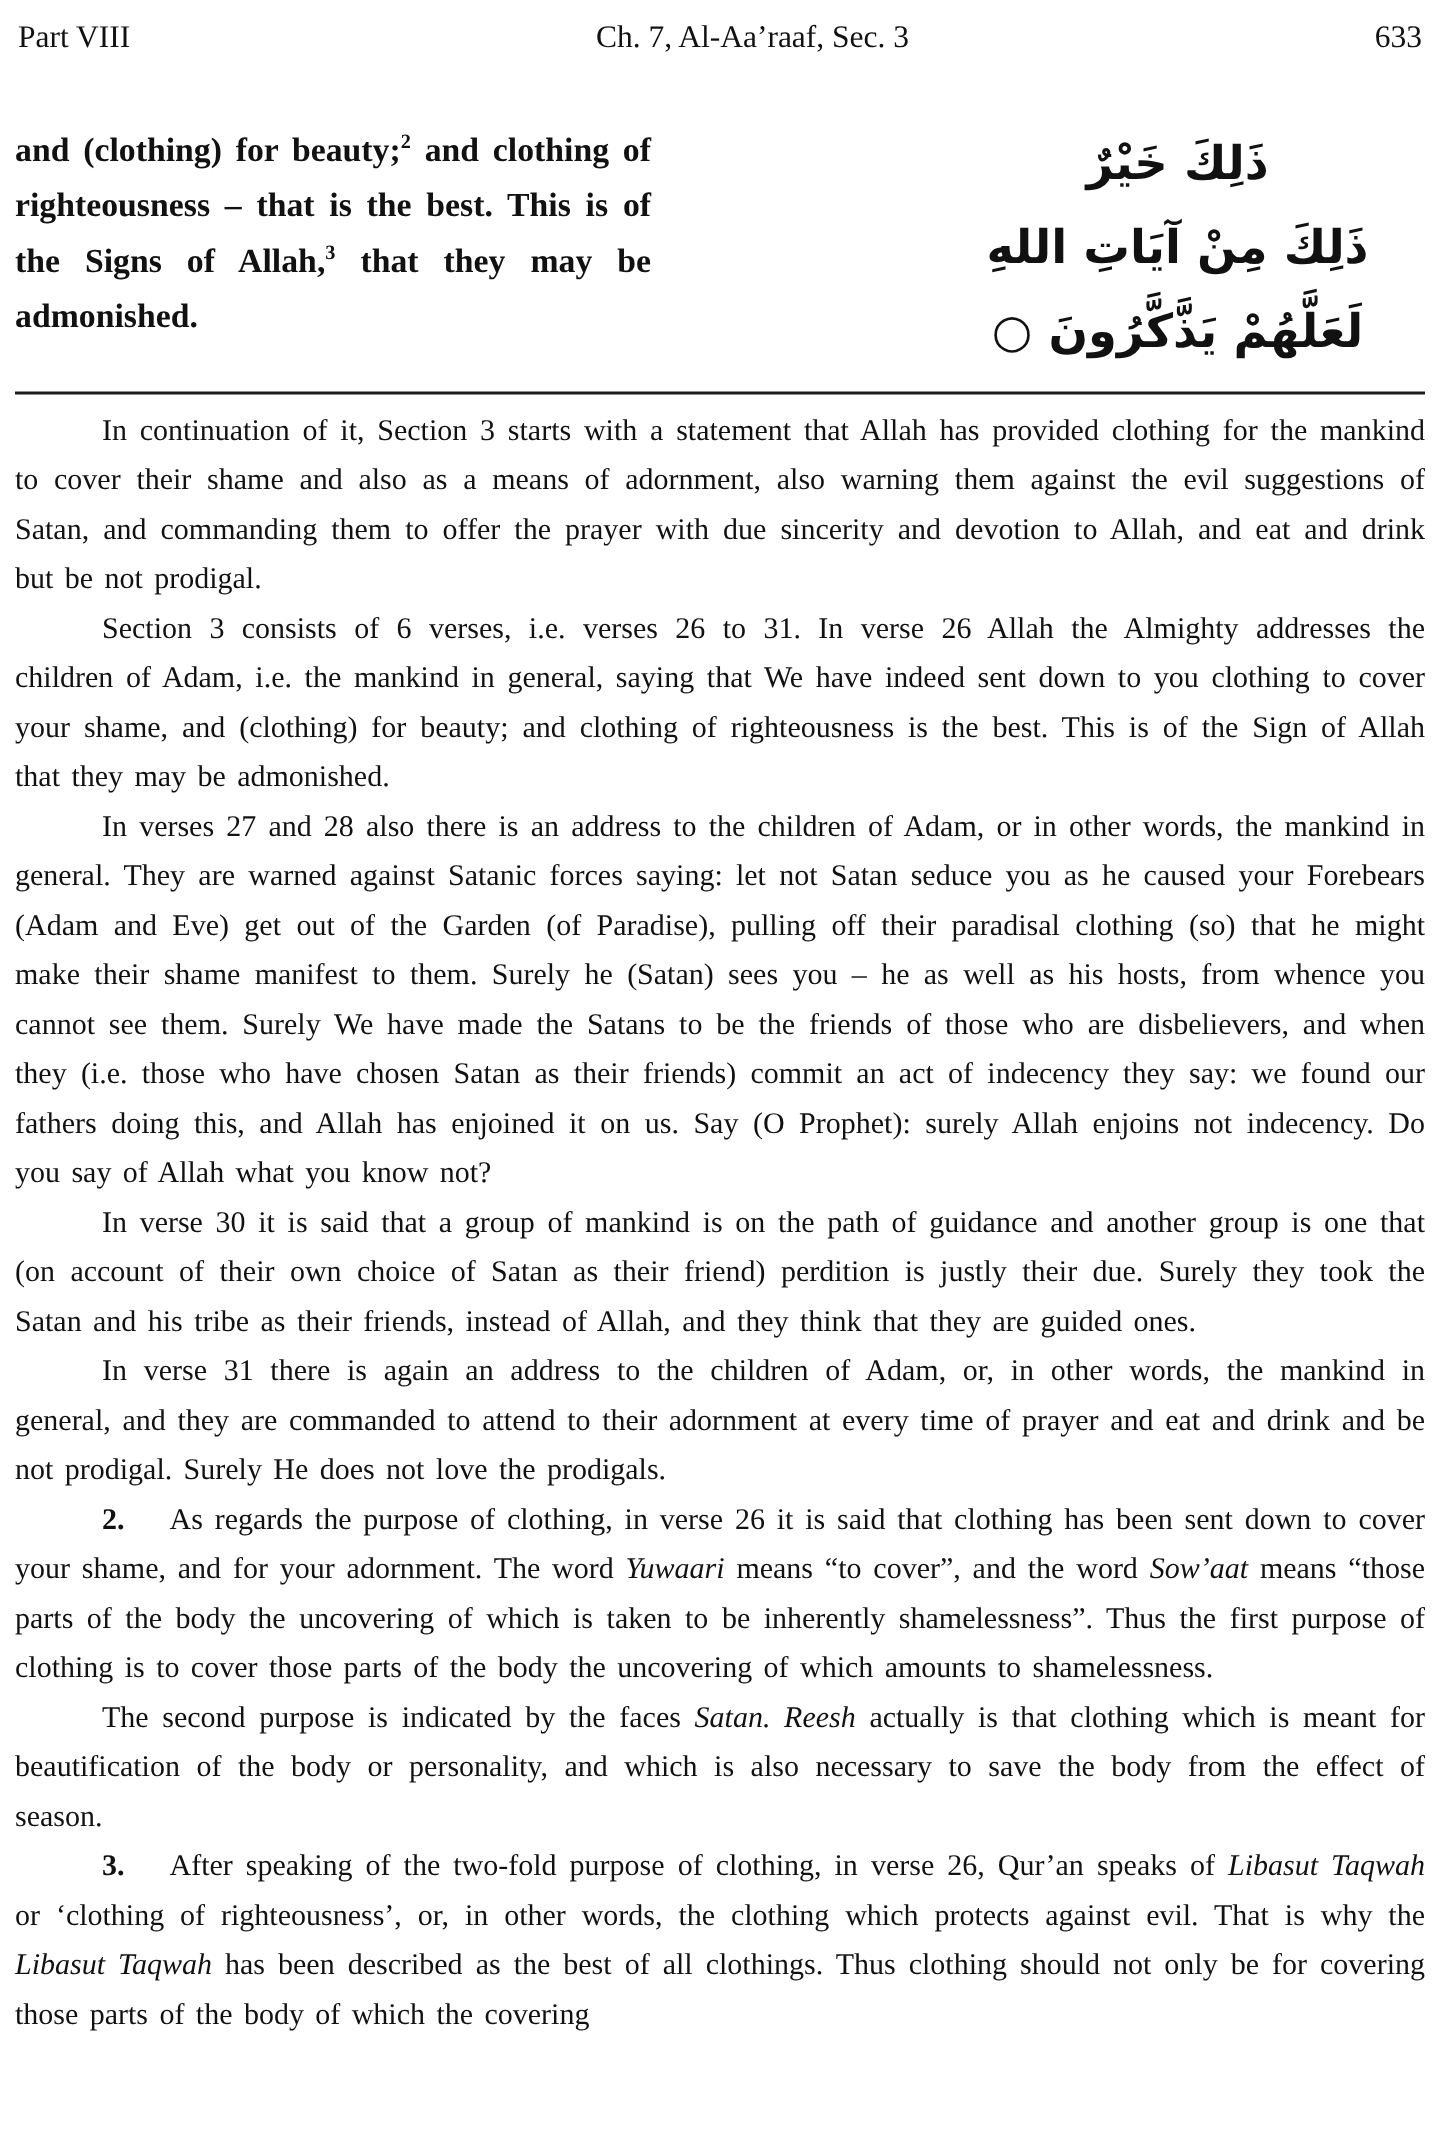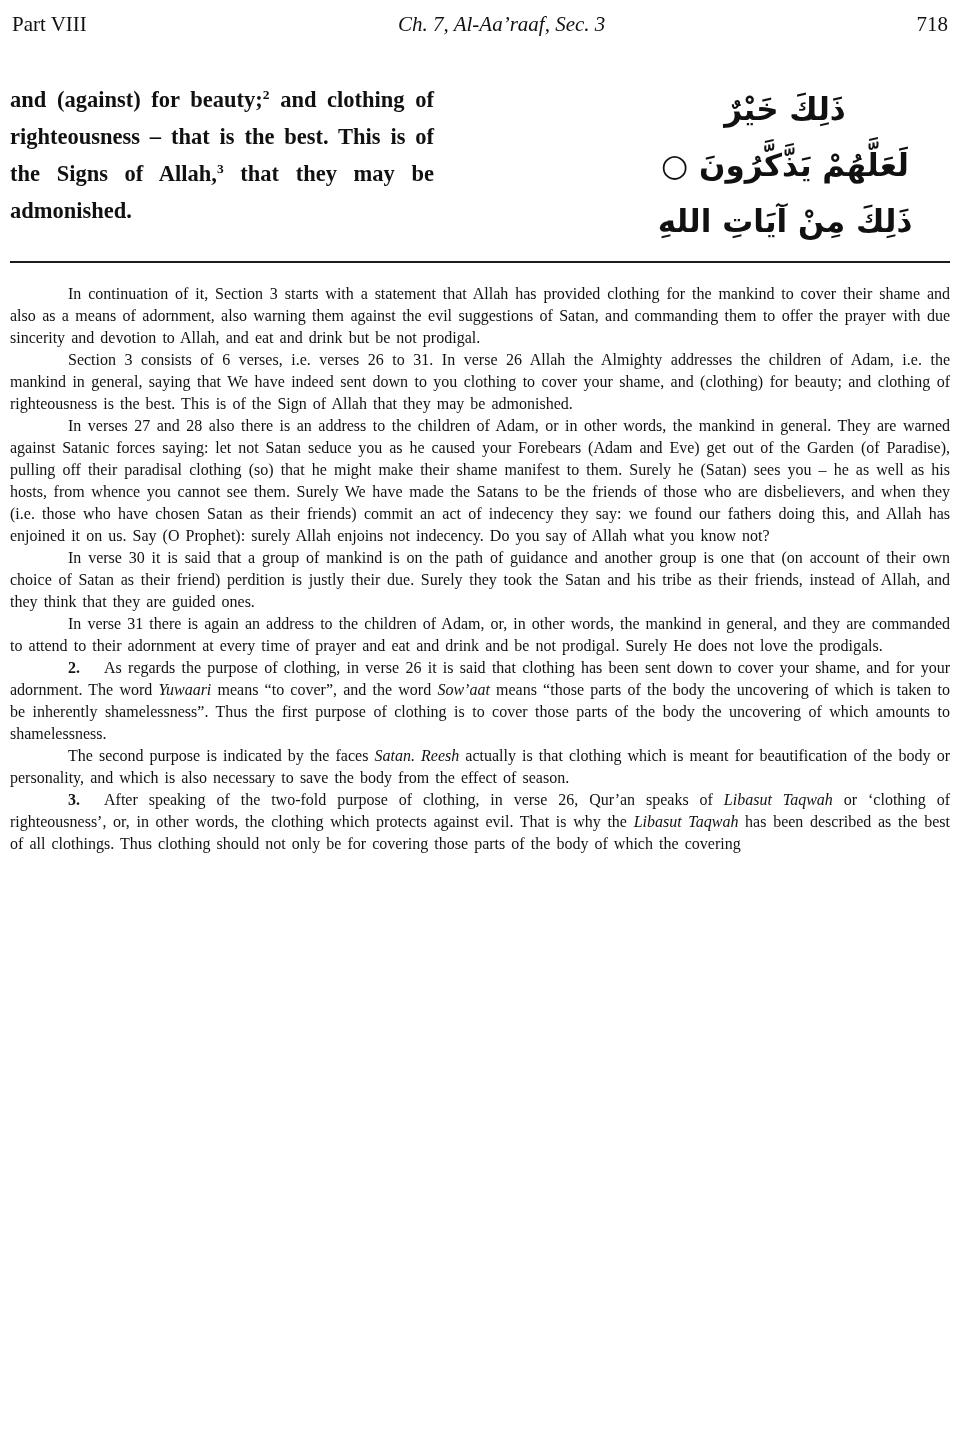--- a/index.html
+++ b/index.html
@@ -11,21 +11,21 @@
   }
   .page {
     width: 960px; height: 1430px;
     padding: 10px 10px 0 10px;
     overflow: hidden;
   }
   .header {
     display: flex; justify-content: space-between; align-items: baseline;
     font-size: 21px; padding: 2px 2px 0 2px;
   }
-  .header .hc { font-style: italic; }
+  .header .hc { }
   .verse-row {
     display: flex; justify-content: space-between;
     margin-top: 44px;
   }
   .translation {
     width: 424px;
     font-weight: bold;
     font-size: 22.5px;
     line-height: 37px;
     text-align: justify;
@@ -41,47 +41,47 @@
     font-size: 31px;
     line-height: 56px;
     padding-top: 0px;
   }
   .rule {
     border: none;
     border-top: 2.5px solid #1c1c1c;
     margin-top: 12px;
   }
   .body {
-    margin-top: 20px;
-    font-size: 16px;
-    line-height: 22px;
+    margin-top: 8px;
+    font-size: 20px;
+    line-height: 33px;
     text-align: justify;
     word-spacing: 0.13em;
   }
   .para { text-indent: 58px; margin: 0; }
   .it { font-style: italic; }
   .bd { font-weight: bold; }
 </style>
 </head>
 <body>
 
 <div class="page">
 
   <div class="header">
     <span>Part VIII</span>
     <span class="hc">Ch. 7, Al-Aa’raaf, Sec. 3</span>
-    <span>718</span>
+    <span>633</span>
   </div>
 
   <div class="verse-row">
-    <div class="translation"><span>and (against) for beauty;</span><sup>2</sup><span> and clothing of righteousness – that is the best. This is of the Signs of Allah,</span><sup>3</sup><span> that they may be admonished.</span></div>
+    <div class="translation"><span>and (clothing) for beauty;</span><sup>2</sup><span> and clothing of righteousness – that is the best. This is of the Signs of Allah,</span><sup>3</sup><span> that they may be admonished.</span></div>
     <div class="arabic">
         <div class="ar-line">ذَلِكَ خَيْرٌ</div>
+        <div class="ar-line">ذَلِكَ مِنْ آيَاتِ اللهِ</div>
         <div class="ar-line">لَعَلَّهُمْ يَذَّكَّرُونَ ○</div>
-        <div class="ar-line">ذَلِكَ مِنْ آيَاتِ اللهِ</div>
       </div>
   </div>
 
   <hr class="rule">
 
   <div class="body">
       <p class="para"><span>In continuation of it, Section 3 starts with a statement that Allah has provided clothing for the mankind to cover their shame and also as a means of adornment, also warning them against the evil suggestions of Satan, and commanding them to offer the prayer with due sincerity and devotion to Allah, and eat and drink but be not prodigal.</span></p>
       <p class="para"><span>Section 3 consists of 6 verses, i.e. verses 26 to 31. In verse 26 Allah the Almighty addresses the children of Adam, i.e. the mankind in general, saying that We have indeed sent down to you clothing to cover your shame, and (clothing) for beauty; and clothing of righteousness is the best. This is of the Sign of Allah that they may be admonished.</span></p>
       <p class="para"><span>In verses 27 and 28 also there is an address to the children of Adam, or in other words, the mankind in general. They are warned against Satanic forces saying: let not Satan seduce you as he caused your Forebears (Adam and Eve) get out of the Garden (of Paradise), pulling off their paradisal clothing (so) that he might make their shame manifest to them. Surely he (Satan) sees you – he as well as his hosts, from whence you cannot see them. Surely We have made the Satans to be the friends of those who are disbelievers, and when they (i.e. those who have chosen Satan as their friends) commit an act of indecency they say: we found our fathers doing this, and Allah has enjoined it on us. Say (O Prophet): surely Allah enjoins not indecency. Do you say of Allah what you know not?</span></p>
       <p class="para"><span>In verse 30 it is said that a group of mankind is on the path of guidance and another group is one that (on account of their own choice of Satan as their friend) perdition is justly their due. Surely they took the Satan and his tribe as their friends, instead of Allah, and they think that they are guided ones.</span></p>

